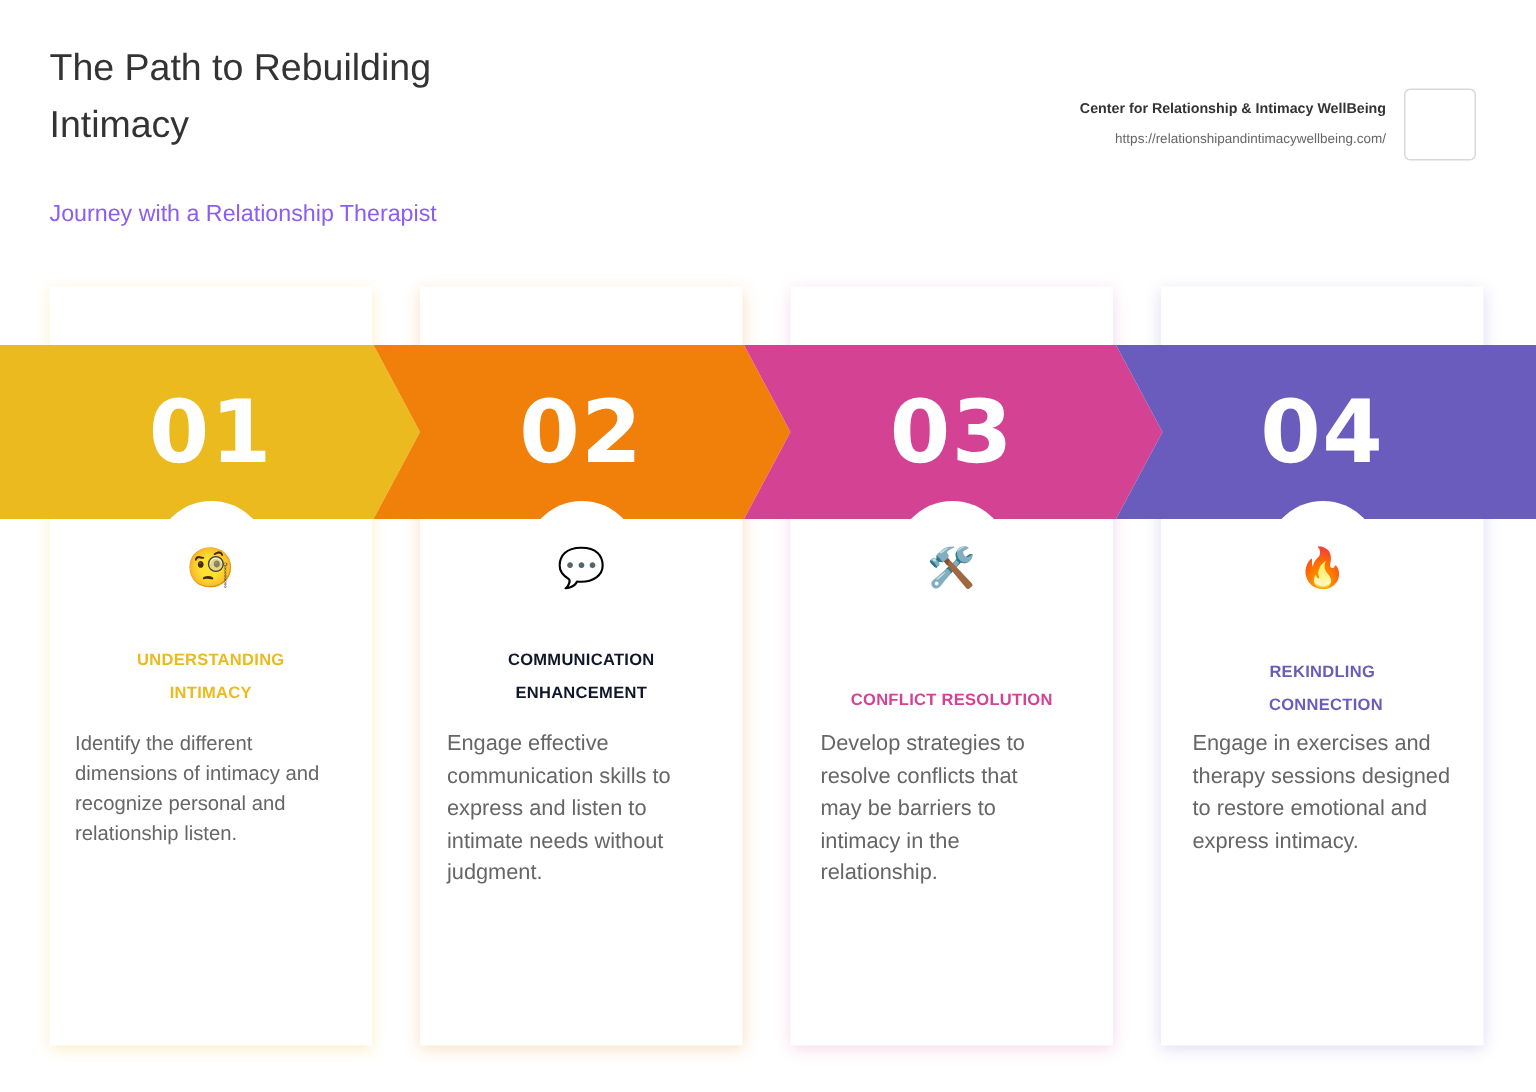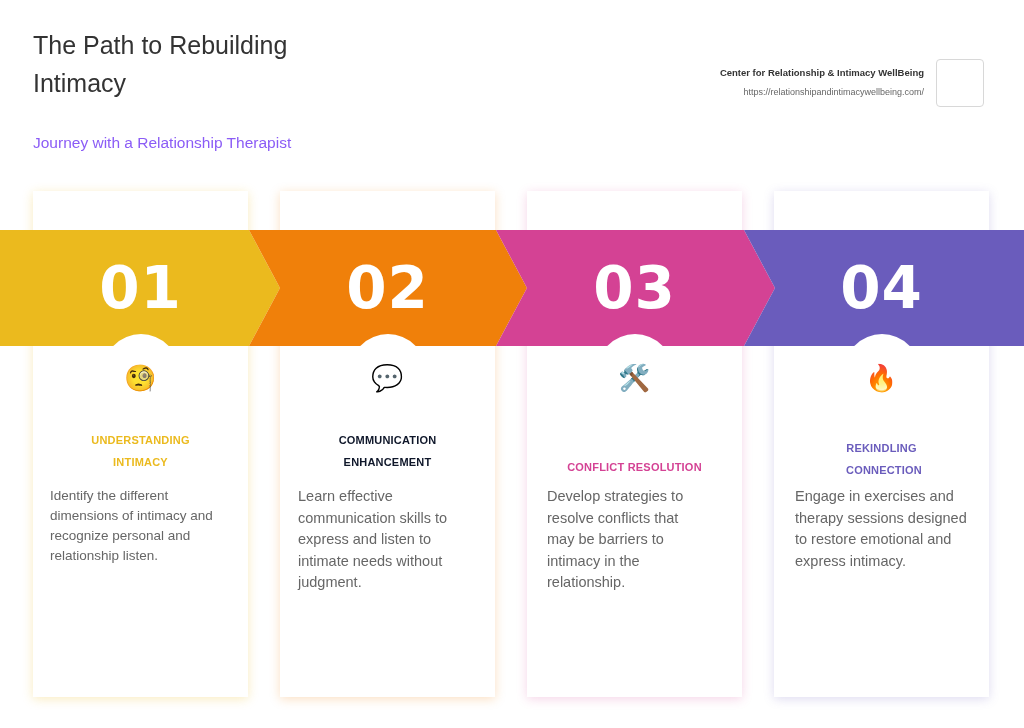--- a/index.html
+++ b/index.html
@@ -101,15 +101,15 @@
 <div class="icon" style="left:280px">💬</div>
 <div class="icon" style="left:527px">🛠️</div>
 <div class="icon" style="left:774px">🔥</div>
 
 <div class="head" style="left:33px;top:430px;color:#EBBA1E;padding:0 40px;box-sizing:border-box">UNDERSTANDING INTIMACY</div>
 <div class="head" style="left:280px;top:430px;color:#0f172a;padding:0 20px;box-sizing:border-box">COMMUNICATION ENHANCEMENT</div>
 <div class="head" style="left:527px;top:457px;color:#D44294">CONFLICT RESOLUTION</div>
 <div class="head" style="left:774px;top:438px;color:#6A5CBC;padding:0 72px;box-sizing:border-box">REKINDLING CONNECTION</div>
 
 <div class="desc" style="left:50px;top:486px;font-size:13.5px;line-height:20px">Identify the different dimensions of intimacy and recognize personal and relationship listen.</div>
-<div class="desc" style="left:298px;top:486px;width:175px">Learn effective communication skills to express and listen to intimate needs without judgment.</div>
+<div class="desc" style="left:298px;top:486px;width:175px">Engage effective communication skills to express and listen to intimate needs without judgment.</div>
 <div class="desc" style="left:547px;top:486px;width:160px">Develop strategies to resolve conflicts that may be barriers to intimacy in the relationship.</div>
 <div class="desc" style="left:795px;top:486px;width:180px">Engage in exercises and therapy sessions designed to restore emotional and express intimacy.</div>
 
 </body></html>

